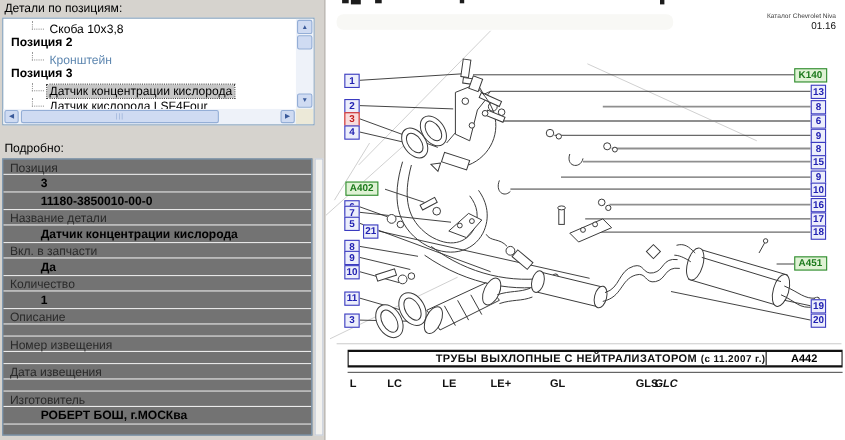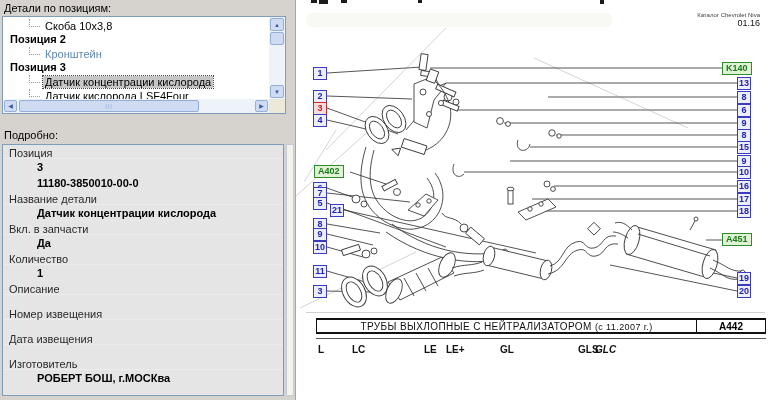--- a/index.html
+++ b/index.html
@@ -18,21 +18,21 @@
   .leaf-link .tree-label{color:#5e87b0}
   .tree-label.selected{background:#c6c6c6;outline:1px dotted #444}
 
   .vscroll{position:absolute;right:0;top:0;width:16px;bottom:14px;background:#eef2f9}
   .hscroll{position:absolute;left:0;bottom:0;right:16px;height:14px;background:#eef2f9}
   .sb-corner{position:absolute;right:0;bottom:0;width:16px;height:14px;background:#ece9d8}
   .sbtn{position:absolute;background:#cfdbf2;border:1px solid #94aed6;border-radius:2px;color:#3a5a9a;font-size:6px;text-align:center;box-sizing:border-box}
   .sthumb{position:absolute;background:#cfdbf2;border:1px solid #94aed6;border-radius:2px;box-sizing:border-box}
   .sthumb .grip{position:absolute;left:50%;top:50%;transform:translate(-50%,-50%);color:#8fa8d2;font-size:6px;letter-spacing:1px}
 
-  .details{position:absolute;left:2px;top:144px;width:282px;height:252px;background:#e5e5e5;border:1px solid #7f9db9;box-sizing:border-box;overflow:hidden}
+  .details{position:absolute;left:2px;top:144px;width:282px;height:252px;background:#737373;border:1px solid #7f9db9;box-sizing:border-box;overflow:hidden}
   .dstrip{position:absolute;left:286px;top:144px;width:8px;height:252px;background:#f3f2ef;border:1px solid #c2cbd9;box-sizing:border-box}
   .dt-label{font-size:11px;color:#2a2a2a;padding:2px 0 0 6px;height:11px;border-bottom:1px solid #ececec;white-space:nowrap}
   .dt-value{font-size:11px;font-weight:bold;color:#000;padding:2px 0 1px 34px;min-height:11px;border-bottom:1px solid #e7e7e7;white-space:nowrap}
   .dt-value.empty{min-height:7px}
 
   
   .right-area{position:absolute;left:296px;top:0;width:472px;height:400px;background:#fff}
   .faint-band{position:absolute;left:10px;top:13px;width:306px;height:14px;background:#f8f8f5;border-radius:6px}
   .cutmark{position:absolute;background:#1c1c1c}
   .catalog-header{position:absolute;right:8px;top:12px;text-align:right;line-height:1.1}
@@ -41,21 +41,21 @@
 
   svg.drawing{position:absolute;left:0;top:0}
 
   .callout{position:absolute;box-sizing:border-box;height:13px;min-width:14px;padding:0 1px;font-size:9px;font-weight:bold;line-height:11px;text-align:center;border:1px solid;cursor:default}
   .callout.num{background:#eceefb;border-color:#3b3bc0;color:#2323b2}
   .callout.num-red{background:#f8dcdc;border-color:#cc2a2a;color:#c21f1f}
   .callout.zone{background:#dff2d4;border-color:#2e8b2e;color:#1c7a1c;padding:0 3px}
 
   .table-topline{position:absolute;left:306px;top:312px;width:459px;height:1px;background:#cfcfcf}
   .dtable{position:absolute;left:316px;top:318px;width:450px;height:16px;border-top:2px solid #111;border-bottom:2px solid #111;border-left:1px solid #111;border-right:1px solid #111;display:flex;box-sizing:border-box}
-  .title-cell{flex:1;text-align:center;font-size:10px;font-weight:normal;color:#111;line-height:13px;letter-spacing:.4px;white-space:nowrap;overflow:hidden}
+  .title-cell{flex:1;text-align:right;font-size:10px;font-weight:bold;color:#111;line-height:13px;letter-spacing:.4px;white-space:nowrap;overflow:hidden}
   .date-note{font-size:9px}
   .code-cell{width:68px;border-left:1px solid #111;text-align:center;font-size:10px;font-weight:bold;line-height:13px}
   .dtable-underline{position:absolute;left:316px;top:338px;width:450px;height:1px;background:#555}
   .trim{position:absolute;top:344px;font-size:10px;font-weight:bold;color:#111}
 </style>
 </head>
 <body>
 
 <div class="left-panel">
   <div class="panel-label" style="top:2px">Детали по позициям:</div>
@@ -298,18 +298,18 @@
     <div class="callout num" style="left: 737px; top: 180px;">16</div>
     <div class="callout num" style="left: 737px; top: 193px;">17</div>
     <div class="callout num" style="left: 737px; top: 205px;">18</div>
     <div class="callout zone" style="left: 722px; top: 233px;">A451</div>
     <div class="callout num" style="left: 737px; top: 272px;">19</div>
     <div class="callout num" style="left: 737px; top: 285px; text-align: right;">20</div>
   </div>
 <div id="trim-row">
     <span class="trim" style="left: 318px;">L</span>
     <span class="trim" style="left: 352px;">LC</span>
-    <span class="trim" style="left: 424px;">LE</span>
+    <span class="trim" style="left: 402px;">LE</span>
     <span class="trim" style="left: 446px;">LE+</span>
     <span class="trim" style="left: 500px;">GL</span>
     <span class="trim" style="left: 545px; margin-left: 33px;">GLS</span>
     <span class="trim" style="left: 595px; font-style: italic;">GLC</span>
   </div>
 
 </body></html>

